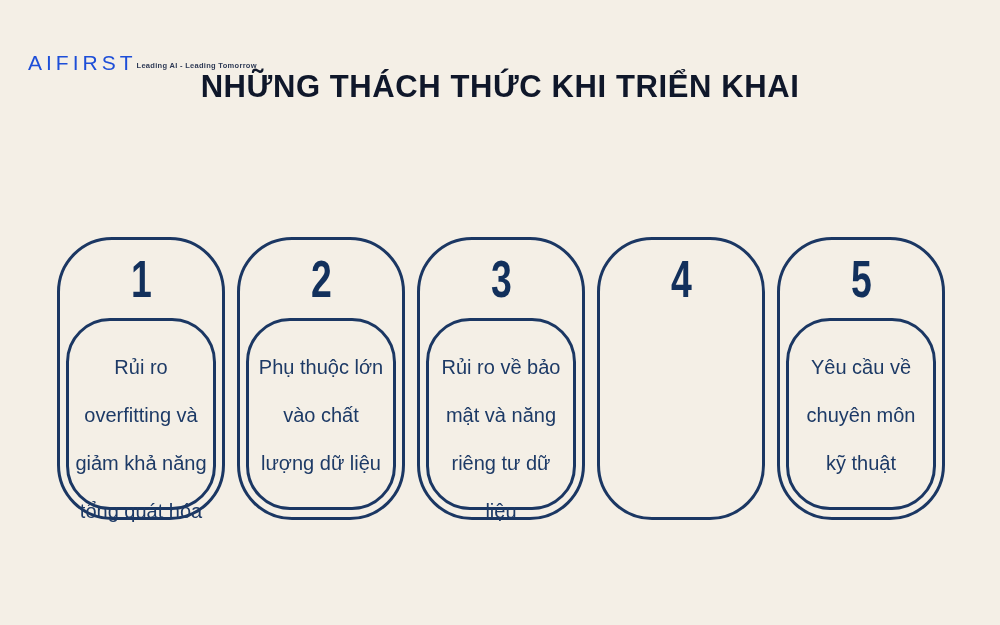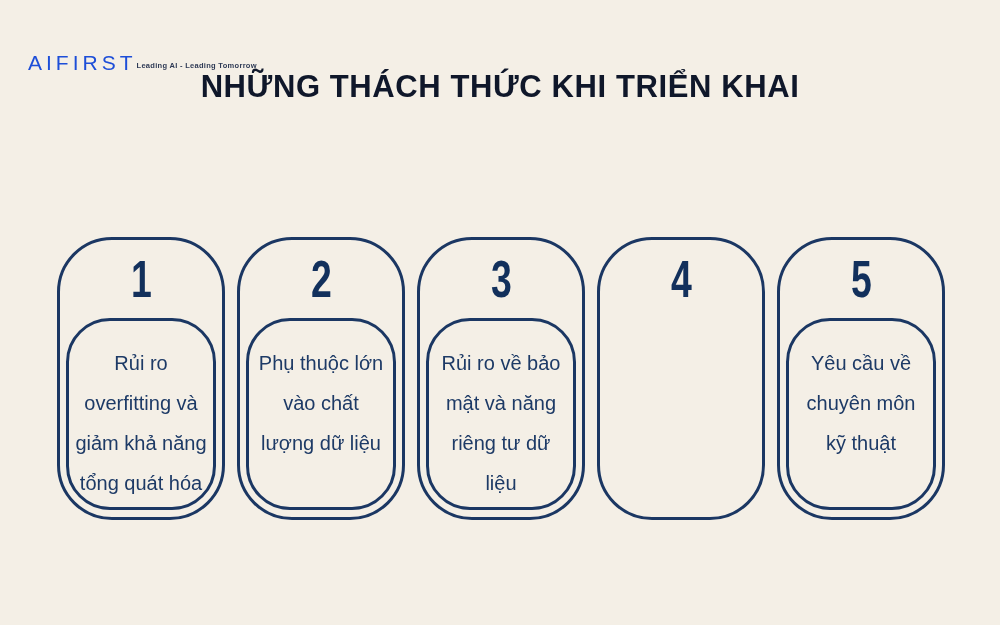--- a/index.html
+++ b/index.html
@@ -105,21 +105,21 @@
     right: 6px;
     top: 78px;
     bottom: 7px;
     border: 3px solid #1b3763;
     border-radius: 44px;
     box-sizing: border-box;
     padding: 22px 5px 0;
     text-align: center;
     color: #1d3a66;
     font-size: 20px;
-    line-height: 40px;
+    line-height: 48px;
   }
 </style>
 </head>
 <body>
 
 <div class="page">
 
   <div class="logo">
     <svg class="shield" viewBox="0 0 60 66" xmlns="http://www.w3.org/2000/svg">
       <path d="M30 2 L56 9 C56 38 47 54 30 64 C13 54 4 38 4 9 Z" fill="#1b2f55"></path>

